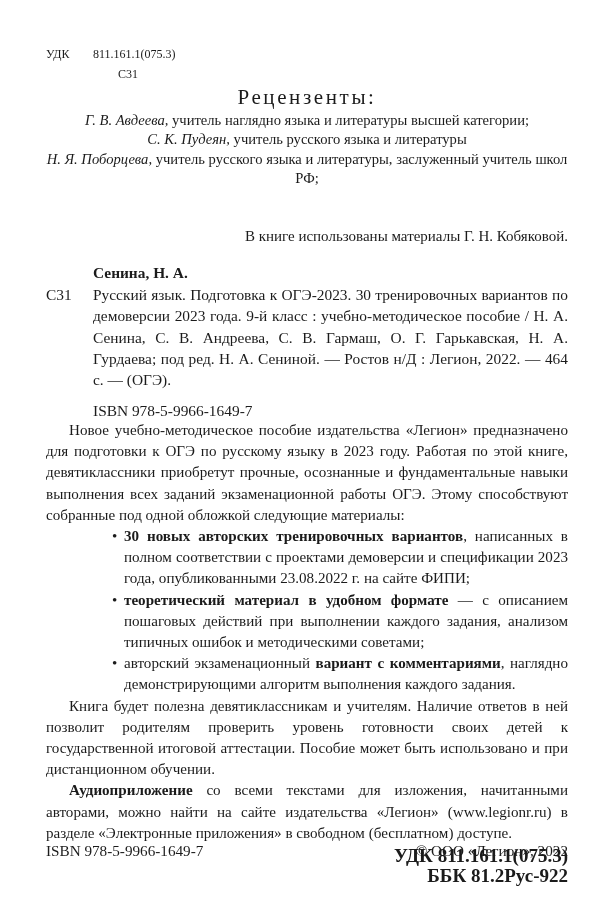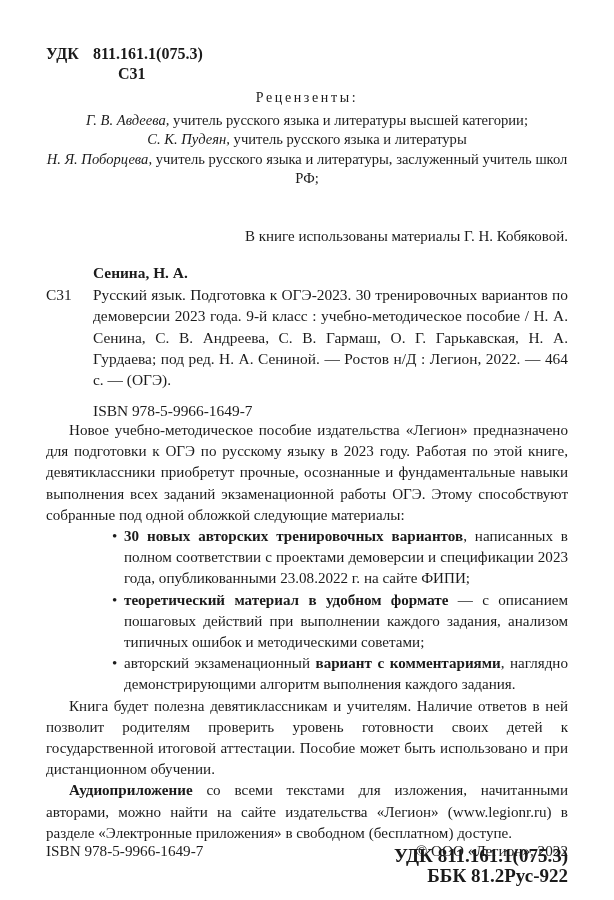--- a/index.html
+++ b/index.html
@@ -24,23 +24,22 @@
     height: 900px;
     box-sizing: border-box;
   }
 
   
   .class-block {
     position: absolute;
     left: 46px;
     top: 44px;
     width: 230px;
-    font-size: 16px;
+    font-size: 12px;
     line-height: 20px;
-    font-weight: bold;
   }
   .class-row {
     display: flex;
   }
   .class-key {
     width: 47px;
     flex: 0 0 47px;
   }
   .class-val {
     flex: 1 1 auto;
@@ -54,21 +53,21 @@
     position: absolute;
     left: 46px;
     top: 88px;
     width: 522px;
     text-align: center;
     font-size: 14.6px;
     line-height: 19.5px;
   }
   .reviewers-title {
     letter-spacing: 2.6px;
-    font-size: 14px;
+    font-size: 21px;
     margin-bottom: 3px;
   }
   .reviewer-line { display: block; }
   .reviewer-name { font-style: italic; }
 
   
   .credit {
     position: absolute;
     left: 46px;
     top: 228px;
@@ -176,21 +175,21 @@
     </div>
     <div class="class-row indent">
       <span class="class-key"></span>
       <span class="class-val">С31</span>
     </div>
   </div>
 
   <div class="reviewers">
     <div class="reviewers-title">Рецензенты:</div>
     <div class="reviewer-line">
-      <span class="reviewer-name">Г. В. Авдеева,</span><span> учитель русского языка и литературы высшей категории;</span>
+      <span class="reviewer-name">Г. В. Авдеева,</span><span> учитель наглядно языка и литературы высшей категории;</span>
     </div>
     <div class="reviewer-line">
       <span class="reviewer-name">С. К. Пудеян,</span><span> учитель русского языка и литературы</span>
     </div>
     <div class="reviewer-line">
       <span class="reviewer-name">Н. Я. Поборцева,</span><span> учитель русского языка и литературы, заслуженный учитель школ РФ;</span>
     </div>
   </div>
 
   <div class="credit">В книге использованы материалы Г. Н. Кобяковой.</div>

